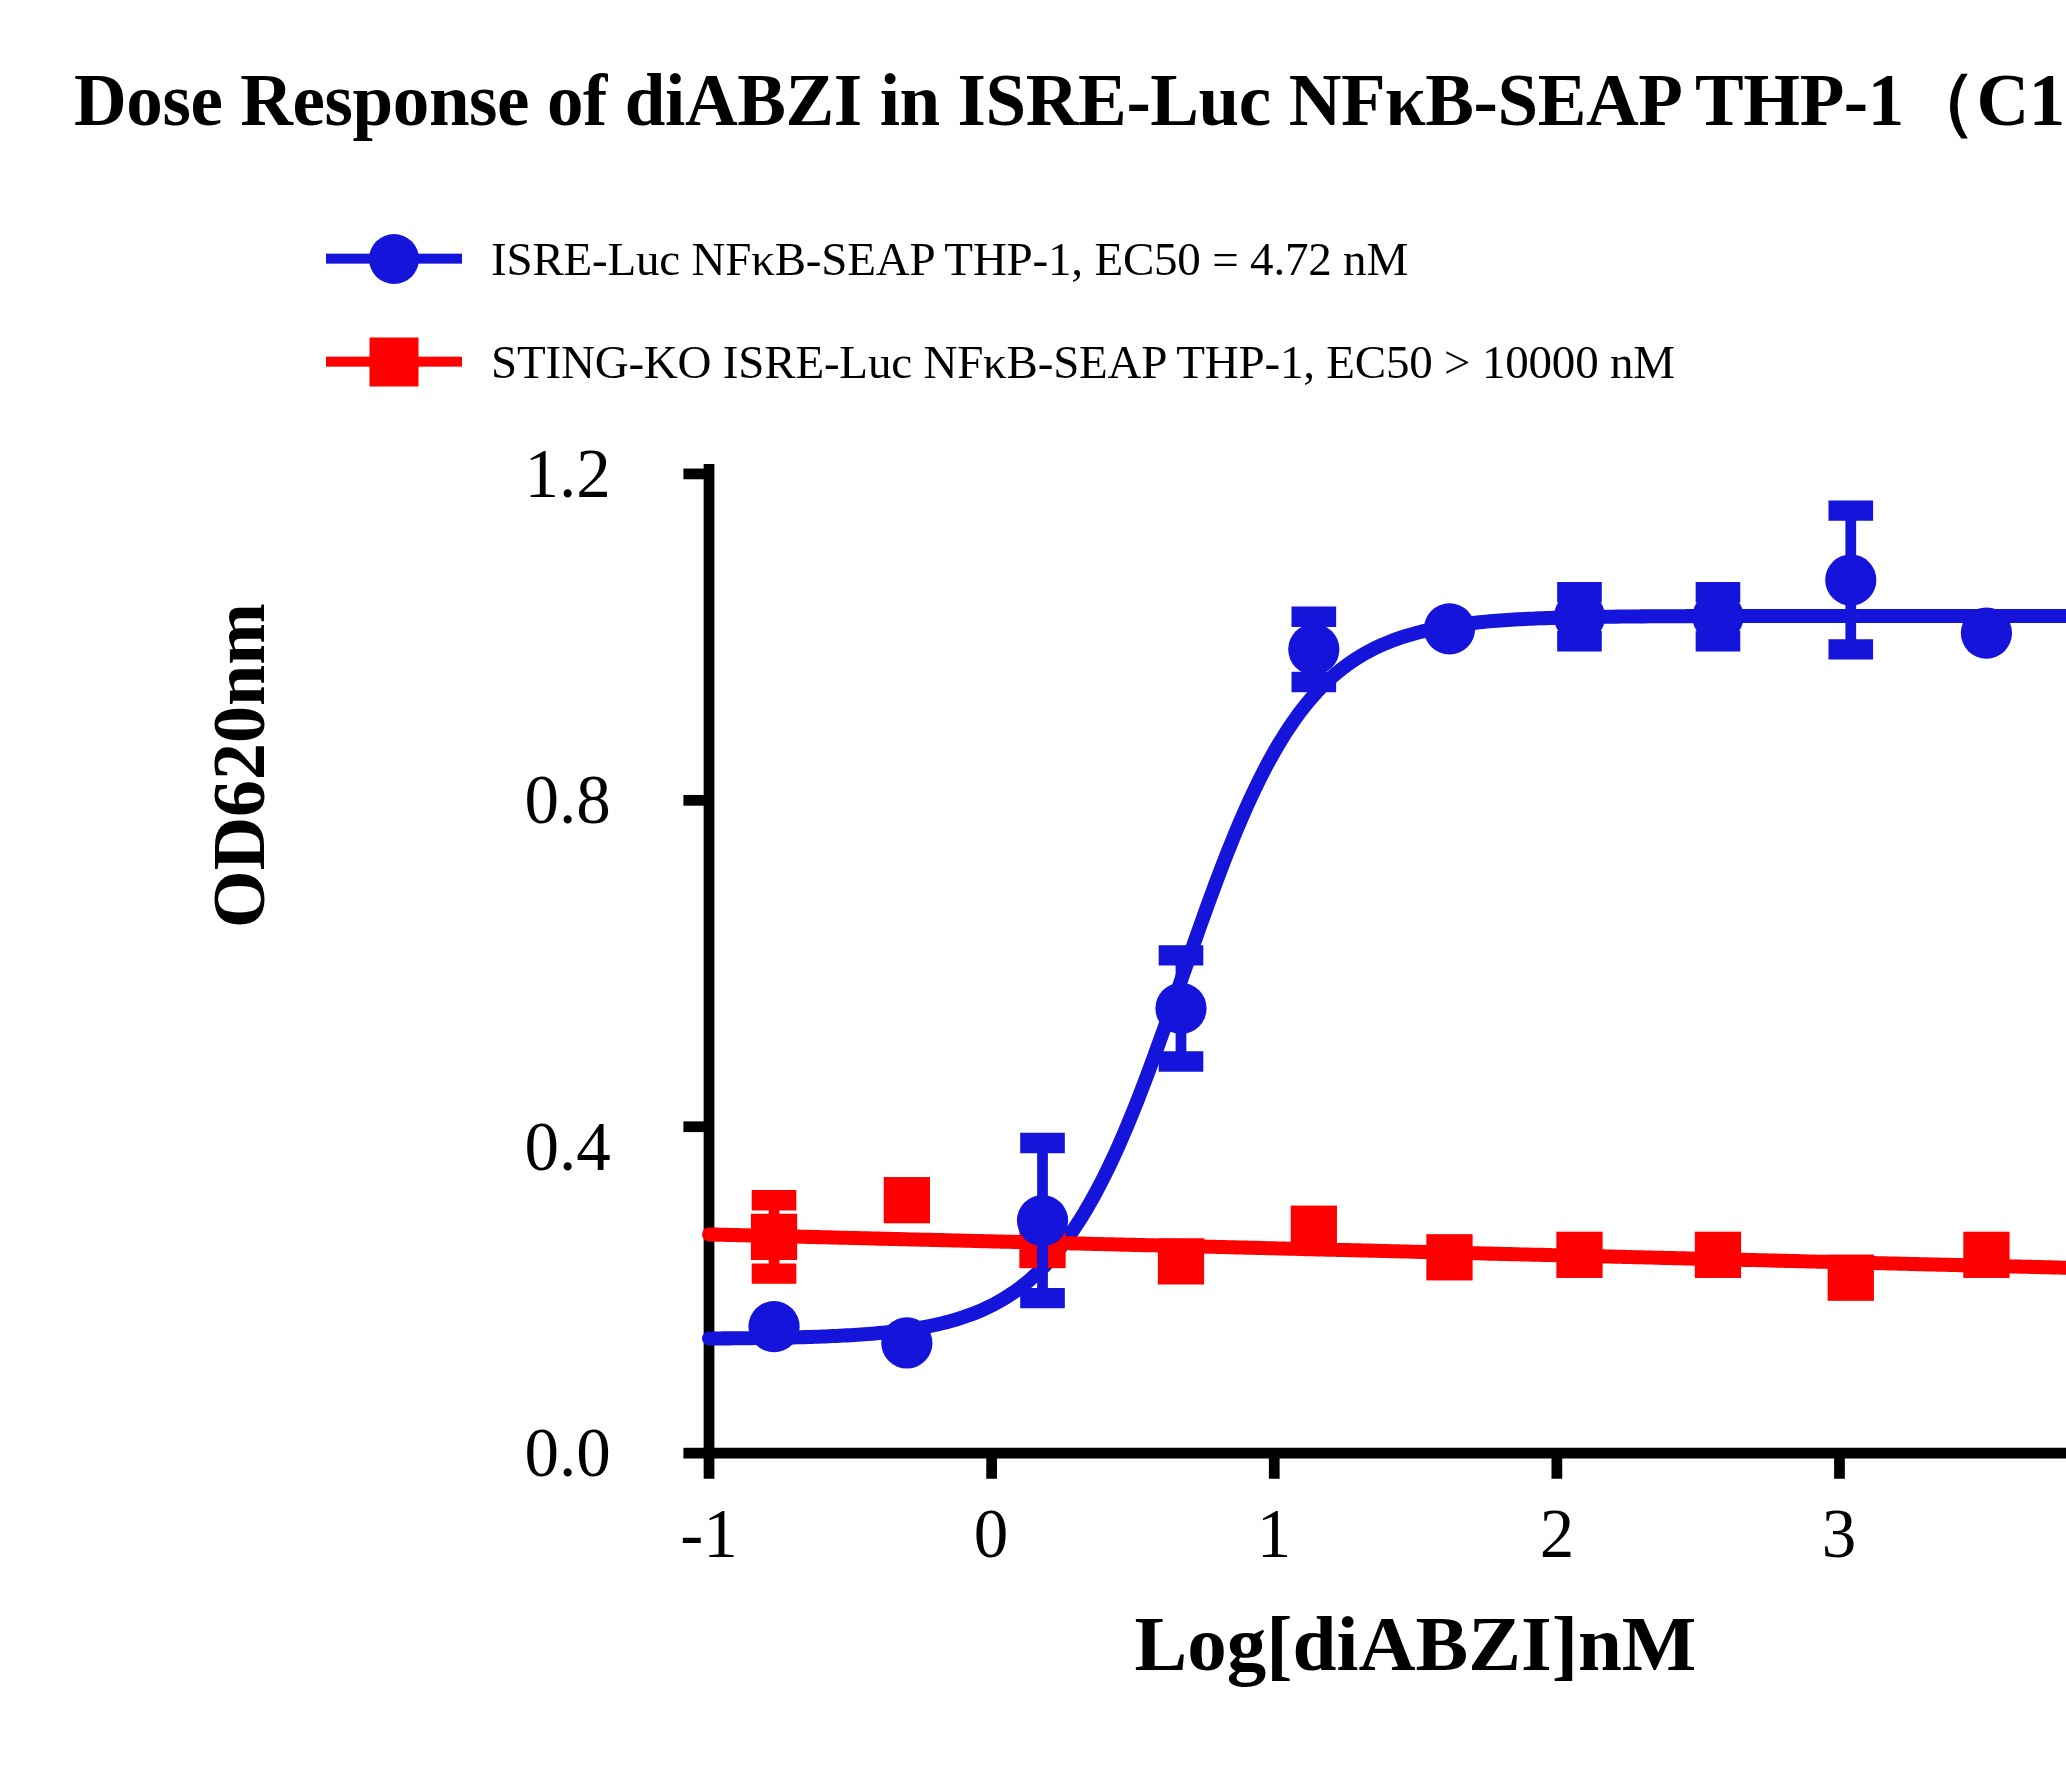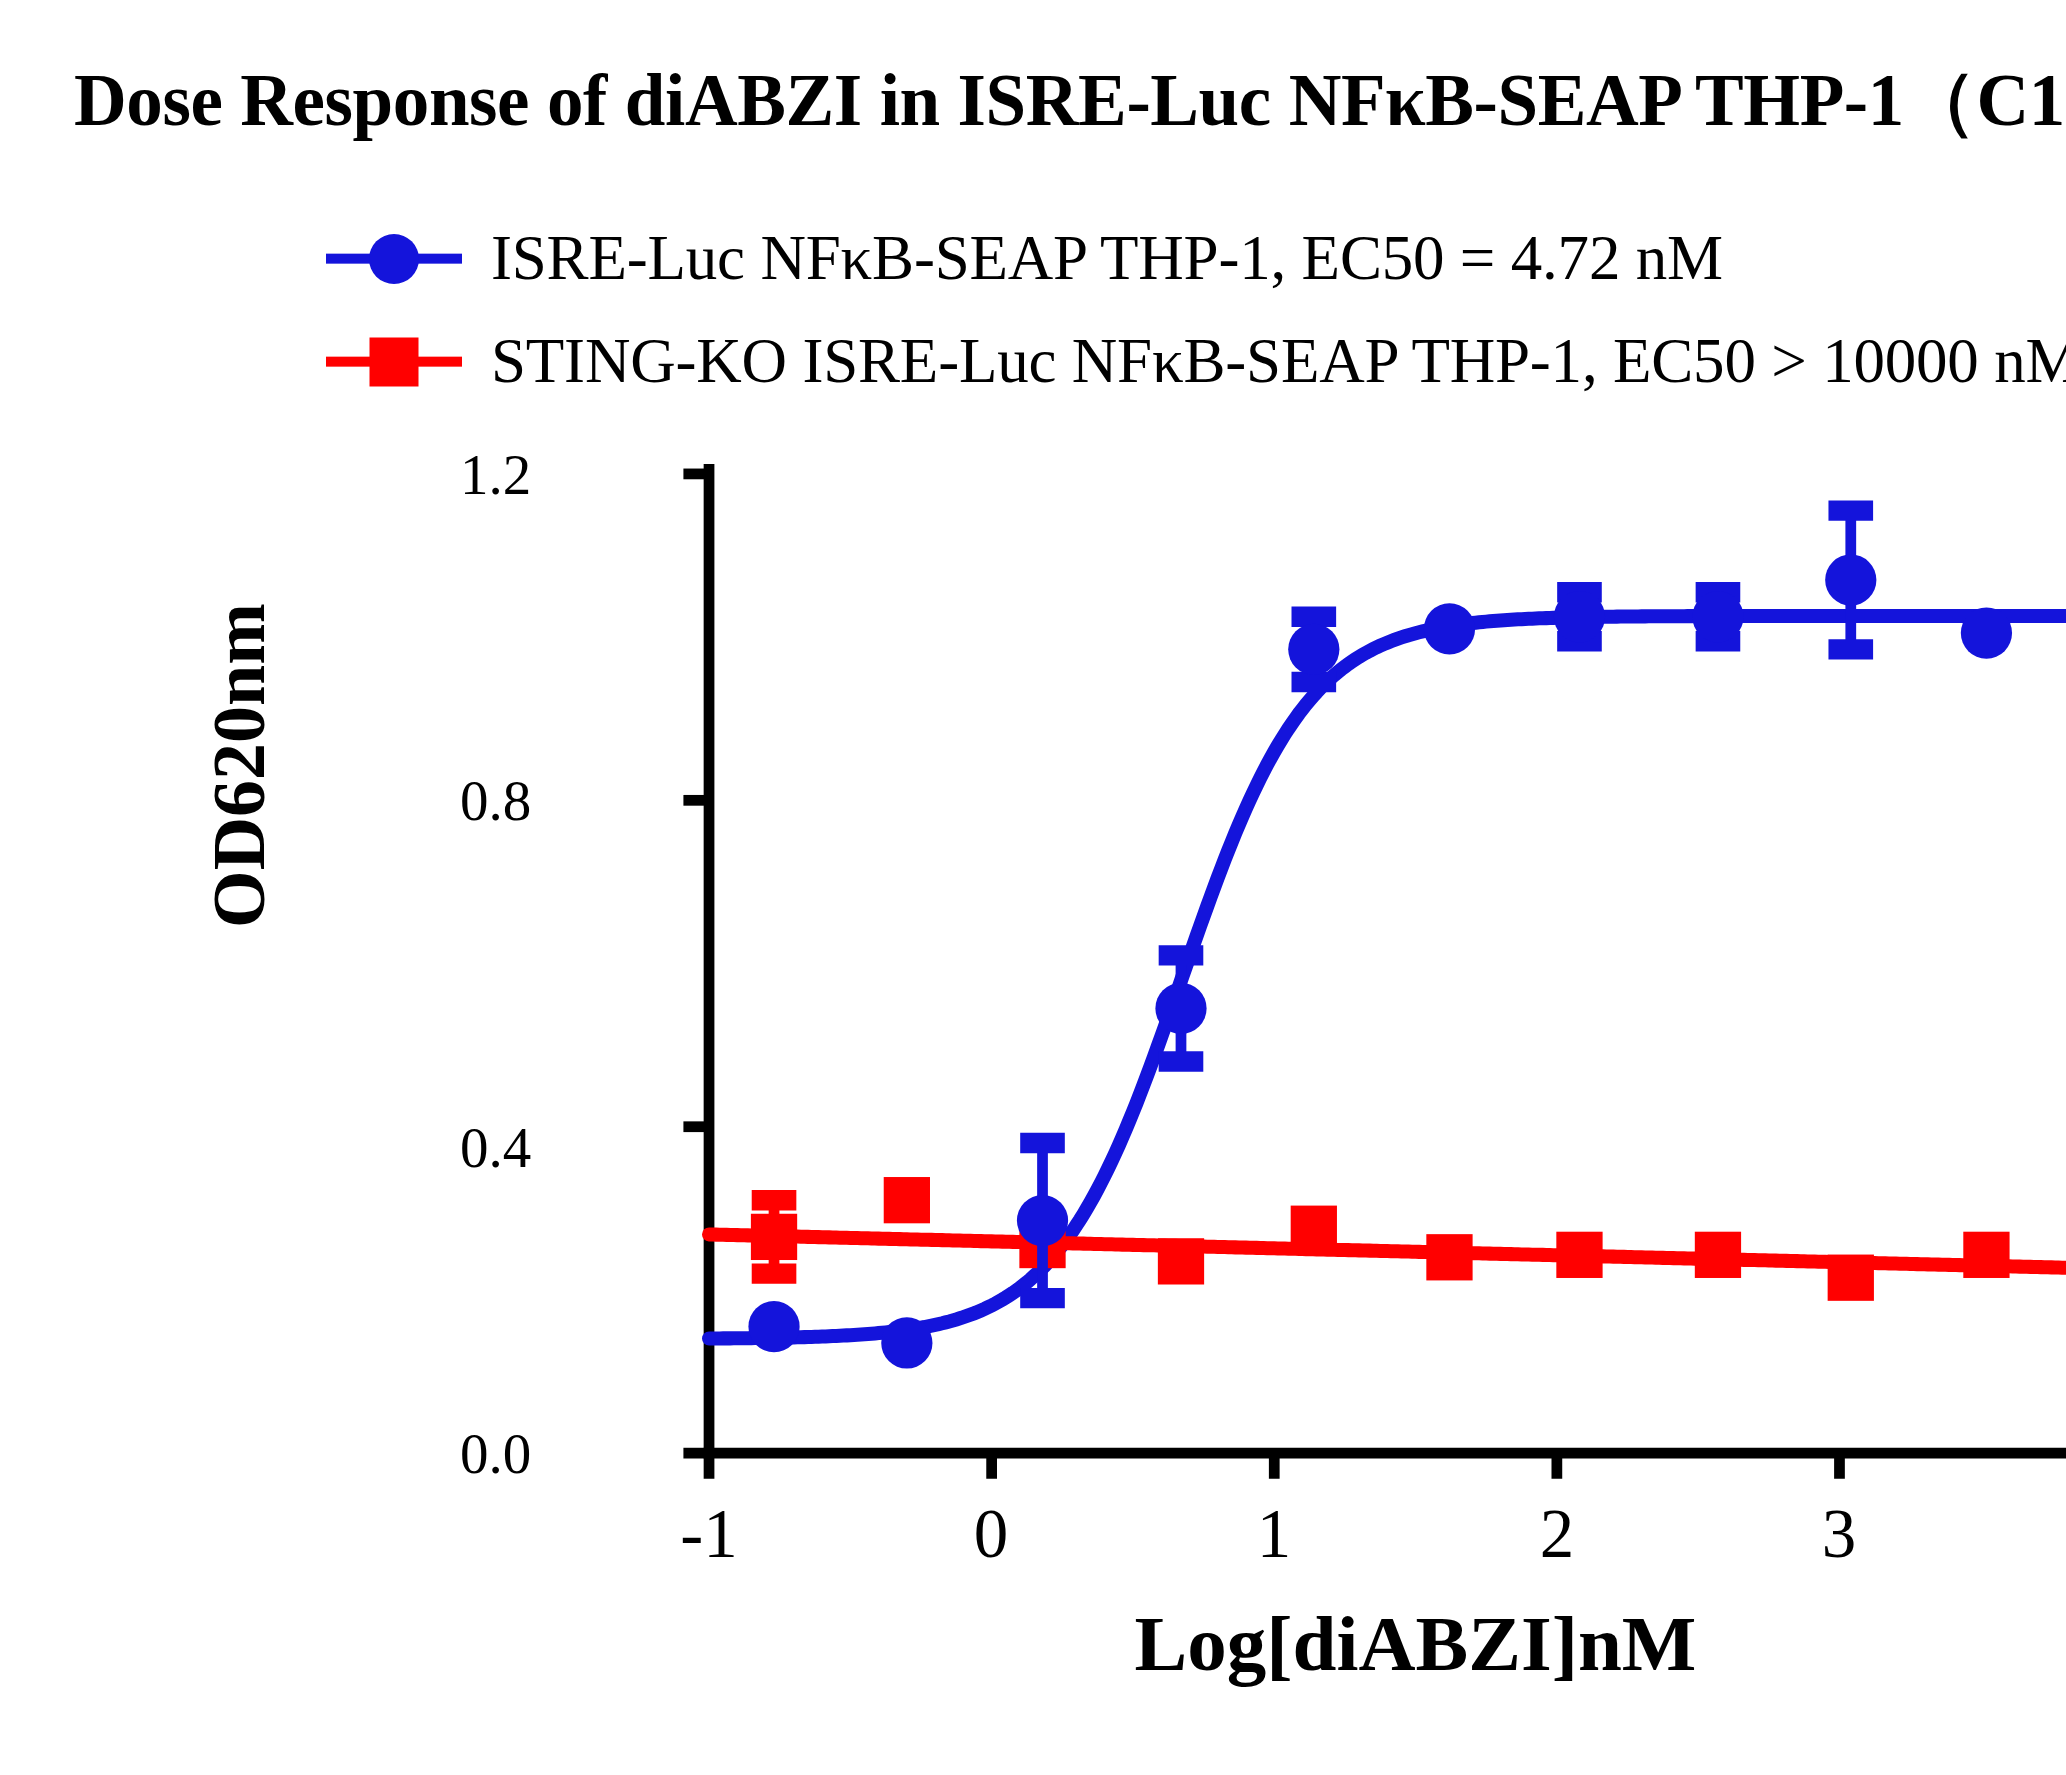--- a/index.html
+++ b/index.html
@@ -14,36 +14,36 @@
 
   .legend{position:absolute;left:326px;top:207px;}
   .legend-row{display:flex;align-items:center;height:103px;}
   .legend-key{position:relative;width:136px;height:25px;flex:0 0 auto;}
   .legend-key .lk-line{position:absolute;left:0;top:50%;width:136px;height:10.7px;
       transform:translateY(-50%);}
   .legend-key .lk-circle{position:absolute;left:50%;top:50%;width:50px;height:50px;
       border-radius:50%;transform:translate(-50%,-50%);}
   .legend-key .lk-square{position:absolute;left:50%;top:50%;width:49px;height:49px;
       transform:translate(-50%,-50%);}
-  .legend-label{font-size:63px;font-weight:normal;white-space:nowrap;padding-left:29px;
+  .legend-label{font-size:47px;font-weight:normal;white-space:nowrap;padding-left:29px;
       letter-spacing:-0.2px;}
 
   
   #plot{position:absolute;left:0;top:0;width:2884px;height:1775px;}
 
   .ylabel{
     position:absolute;left:-50px;top:723px;width:579px;
     transform:rotate(-90deg);transform-origin:center center;
     font-size:74px;font-weight:bold;text-align:center;white-space:nowrap;
   }
   .xlabel{
     position:absolute;left:709px;top:1599px;width:1413px;
     font-size:79px;font-weight:bold;text-align:center;white-space:nowrap;
   }
-  .ytick-label{position:absolute;font-size:57px;text-align:left;width:215px;
+  .ytick-label{position:absolute;font-size:69px;text-align:center;width:215px;
       transform:translateY(-50%);white-space:nowrap;}
   .xtick-label{position:absolute;font-size:69px;text-align:center;width:165px;
       transform:translateX(-50%);white-space:nowrap;}
 </style>
 </head>
 <body>
 
 <div id="root">
 
   <div class="chart-title">Dose Response of diABZI in ISRE-Luc NFκB-SEAP THP-1（C1）</div>

